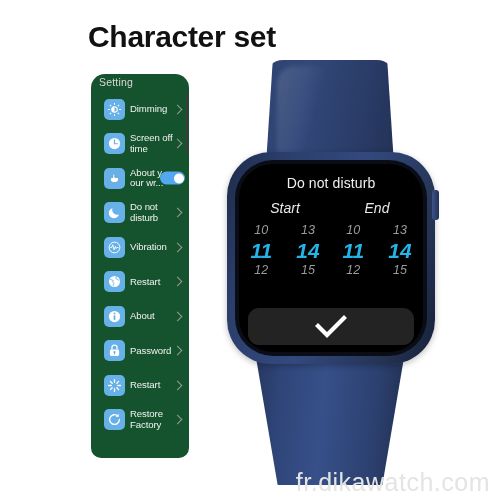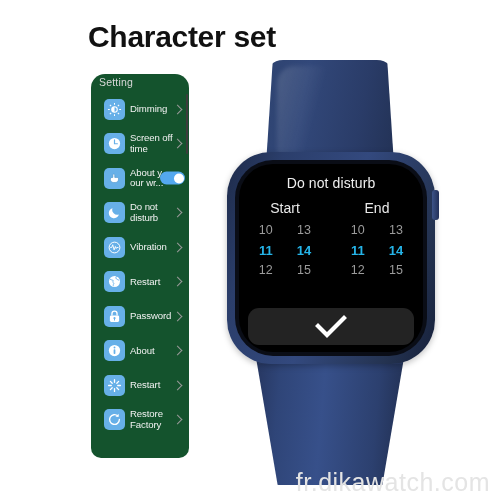--- a/index.html
+++ b/index.html
@@ -179,40 +179,40 @@
     text-align:center;
     font-size:14px;
     color:#efefef;
     letter-spacing:0.1px;
   }
   .dnd-cols{
     position:absolute;
     top:36px; left:0; width:100%;
     display:flex;
   }
-  .dnd-col{flex:1;text-align:center;}
+  .dnd-col{flex:1;text-align:center;font-style:italic;}
   .col-head{
     font-size:14px;
     color:#e9e9e9;
     margin-bottom:5px;
   }
   .picker{
     display:flex;
     justify-content:center;
     gap:24px;
   }
   .wheel{display:flex;flex-direction:column;align-items:center;}
   .wv{
     font-size:12.5px;
     color:#9b9b9b;
     line-height:19px;
   }
   .wv.sel{
     color:#25b4e8;
-    font-size:13px;
+    font-size:21px;
     font-weight:bold;
     line-height:21px;
     text-align:right;
   }
   .confirm-btn{
     position:absolute;
     left:9px; bottom:7px;
     width:166px; height:37px;
     background:#232323;
     border-radius:11px;
@@ -309,40 +309,40 @@
             </svg>
           </div>
           <div class="mi-label">Restart</div>
           <div class="chev-wrap">
             <div class="chev-i"></div>
           </div>
         </div>
         <div class="menu-row">
           <div class="mi-icon">
             <svg width="15" height="15" viewBox="0 0 24 24">
+              <circle cx="12" cy="12" r="9" fill="#ffffff"></circle>
+              <circle cx="12" cy="7.1" r="1.5" fill="#67b0e8"></circle>
+              <rect x="10.6" y="10" width="2.8" height="7.4" rx="1.2" fill="#67b0e8"></rect>
+            </svg>
+          </div>
+          <div class="mi-label">About</div>
+          <div class="chev-wrap">
+            <div class="chev-i"></div>
+          </div>
+        </div>
+        <div class="menu-row">
+          <div class="mi-icon">
+            <svg width="15" height="15" viewBox="0 0 24 24">
               <rect x="4.6" y="10.2" width="14.8" height="10.4" rx="2.2" fill="#ffffff"></rect>
               <path d="M7.9 10.2V7.6a4.1 4.1 0 0 1 8.2 0v2.6" fill="none" stroke="#ffffff" stroke-width="2.1"></path>
               <circle cx="12" cy="14.6" r="1.7" fill="#67b0e8"></circle>
               <rect x="11.2" y="15" width="1.6" height="3.4" fill="#67b0e8"></rect>
             </svg>
           </div>
           <div class="mi-label">Password</div>
-          <div class="chev-wrap">
-            <div class="chev-i"></div>
-          </div>
-        </div>
-        <div class="menu-row">
-          <div class="mi-icon">
-            <svg width="15" height="15" viewBox="0 0 24 24">
-              <circle cx="12" cy="12" r="9" fill="#ffffff"></circle>
-              <circle cx="12" cy="7.1" r="1.5" fill="#67b0e8"></circle>
-              <rect x="10.6" y="10" width="2.8" height="7.4" rx="1.2" fill="#67b0e8"></rect>
-            </svg>
-          </div>
-          <div class="mi-label">About</div>
           <div class="chev-wrap">
             <div class="chev-i"></div>
           </div>
         </div>
         <div class="menu-row">
           <div class="mi-icon">
             <svg width="15" height="15" viewBox="0 0 24 24">
               <g stroke="#ffffff" stroke-width="2.1" stroke-linecap="round">
                 <path d="M12 2.6v4.2M12 17.2v4.2M2.6 12h4.2M17.2 12h4.2"></path>
                 <path d="M5.4 5.4 8.3 8.3M15.7 15.7l2.9 2.9M18.6 5.4 15.7 8.3M8.3 15.7l-2.9 2.9"></path>

